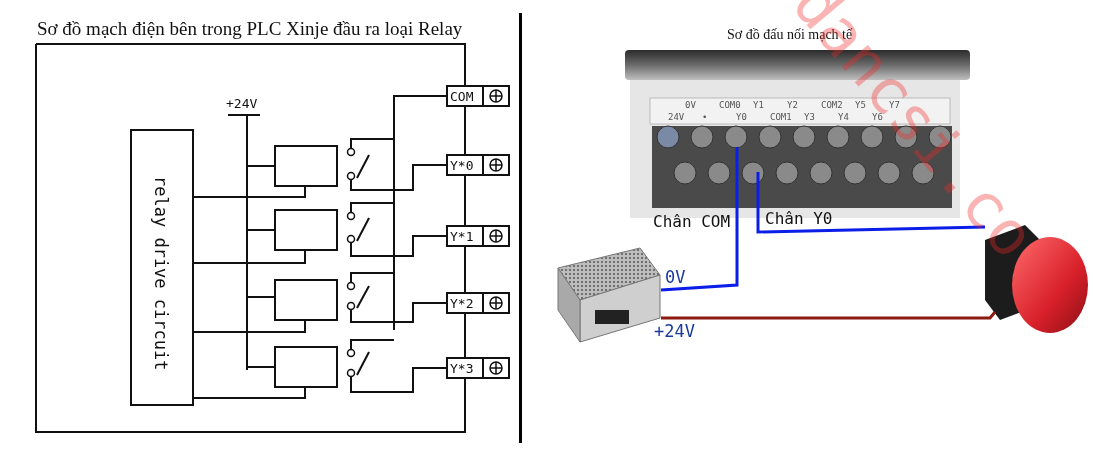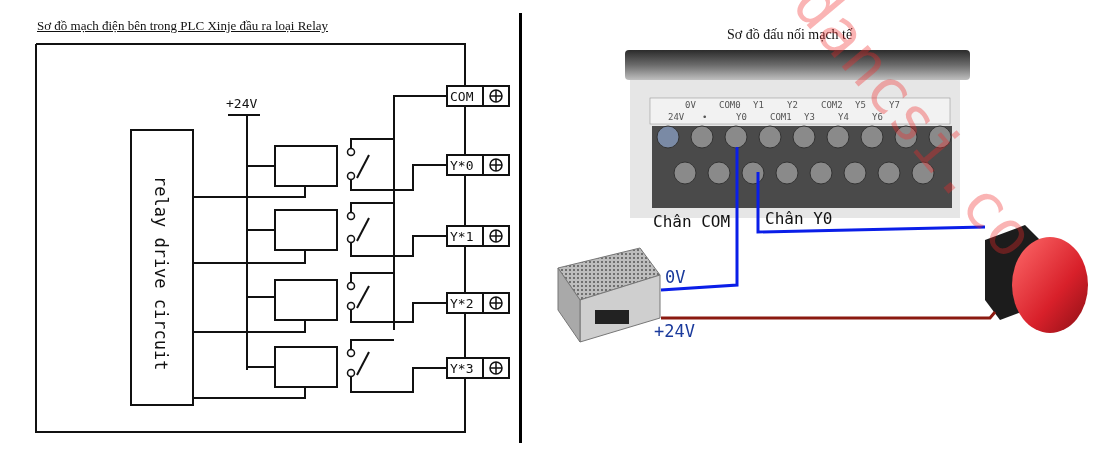--- a/index.html
+++ b/index.html
@@ -1,18 +1,18 @@
 <!DOCTYPE html>
 <html><head>
 <meta charset="utf-8">
 <style>
   html,body{margin:0;padding:0;background:#fff;}
   body{width:1093px;height:456px;position:relative;overflow:hidden;font-family:"Liberation Serif",serif;}
   .abs{position:absolute;}
-  .title-left{left:37px;top:18px;font-size:13px;color:#111;white-space:nowrap;text-decoration:underline;}
+  .title-left{left:37px;top:18px;font-size:19px;color:#111;white-space:nowrap;}
   .title-right{left:727px;top:27px;font-size:14px;color:#111;white-space:nowrap;}
   .divider{left:519px;top:13px;width:3px;height:430px;background:#000;}
   svg text{font-family:"DejaVu Sans Mono",monospace;}
 </style>
 </head>
 <body>
 
 <div class="abs title-left">Sơ đồ mạch điện bên trong PLC Xinje đầu ra loại Relay</div>
 
 <svg class="abs" style="left:0;top:0" width="520" height="456">

